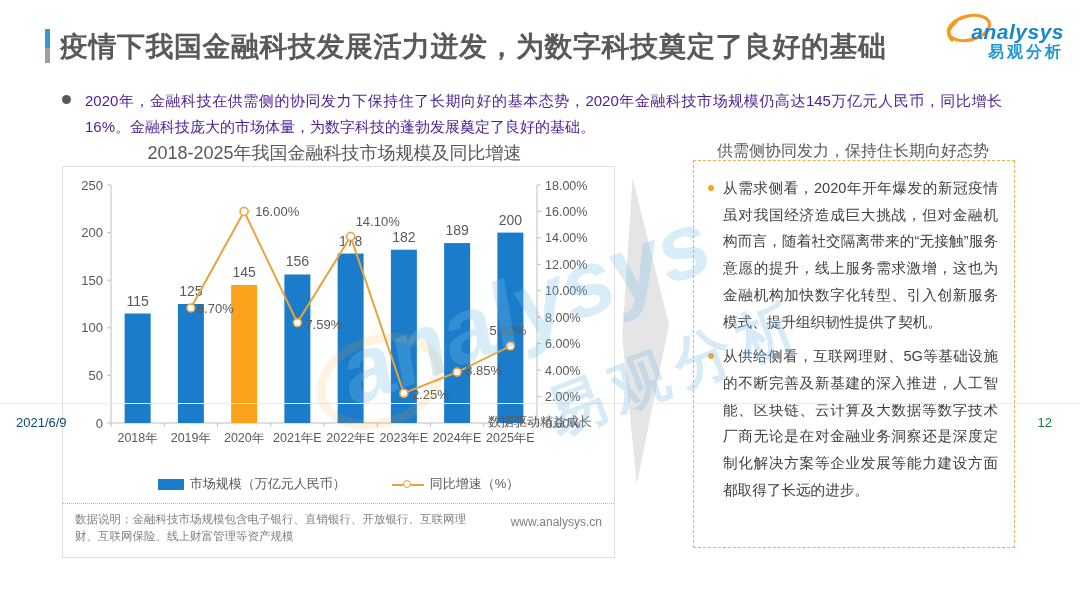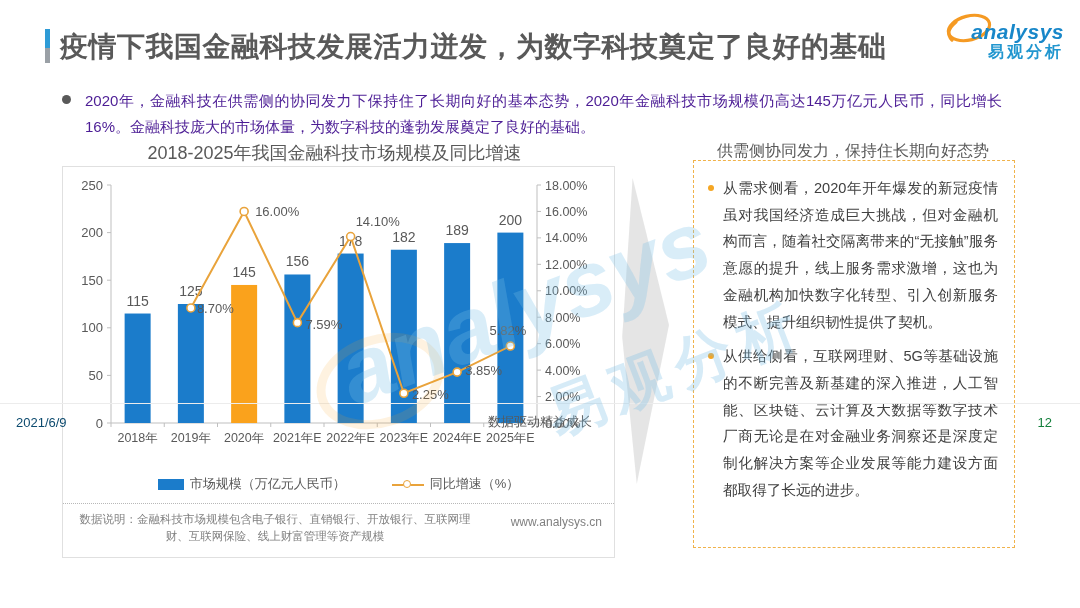--- a/index.html
+++ b/index.html
@@ -27,21 +27,21 @@
   .chart-title { position:absolute; left:58px; top:141px; width:553px; text-align:center; font-size:18px; font-weight:normal; color:#595959; }
   .chart-card { position:absolute; left:62px; top:166px; width:553px; height:392px; border:1px solid #e0e0e0; background:#fff; }
   .plot-wrap { position:relative; margin:6px 4px 0 4px; }
   .legend-row { display:flex; justify-content:center; gap:46px; margin-top:2px; }
   .legend-item { display:flex; align-items:center; gap:6px; font-size:13px; color:#595959; }
   .legend-swatch-bar { width:26px; height:11px; background:#1b7ccb; }
   .legend-swatch-line { position:relative; width:32px; height:11px; }
   .legend-swatch-line .ln { position:absolute; left:0; right:0; top:5px; height:2px; background:#e9a33b; }
   .legend-swatch-line .mk { position:absolute; left:11px; top:1px; width:8px; height:8px; border:1.5px solid #e9a33b; border-radius:50%; background:#fff; }
   .foot-sep { border-top:1px dotted #b8b8b8; margin:10px 0 0 0; }
-  .footnote-row { display:flex; justify-content:space-between; padding:7px 12px 0 12px;text-align:center; }
+  .footnote-row { display:flex; justify-content:space-between; padding:7px 12px 0 12px; }
   .footnote-text { width:400px; font-size:11.5px; line-height:1.5; color:#808080; }
   .source-url { font-size:12px; color:#808080; padding-top:4px; }
 
   
   .flow-arrow { position:absolute; left:617px; top:178px; width:52px; height:306px; background:#dcdcdc; opacity:.75;
     clip-path:polygon(30% 0%, 100% 48%, 38% 100%, 10% 52%); }
 
   
   .panel-header { position:absolute; left:688px; top:141px; width:330px; text-align:center; font-size:16px; font-weight:normal; color:#595959; }
   .panel { position:absolute; left:693px; top:160px; width:322px; height:388px; border:1px dashed #f0b24a; padding:14px 16px 10px 14px; }

